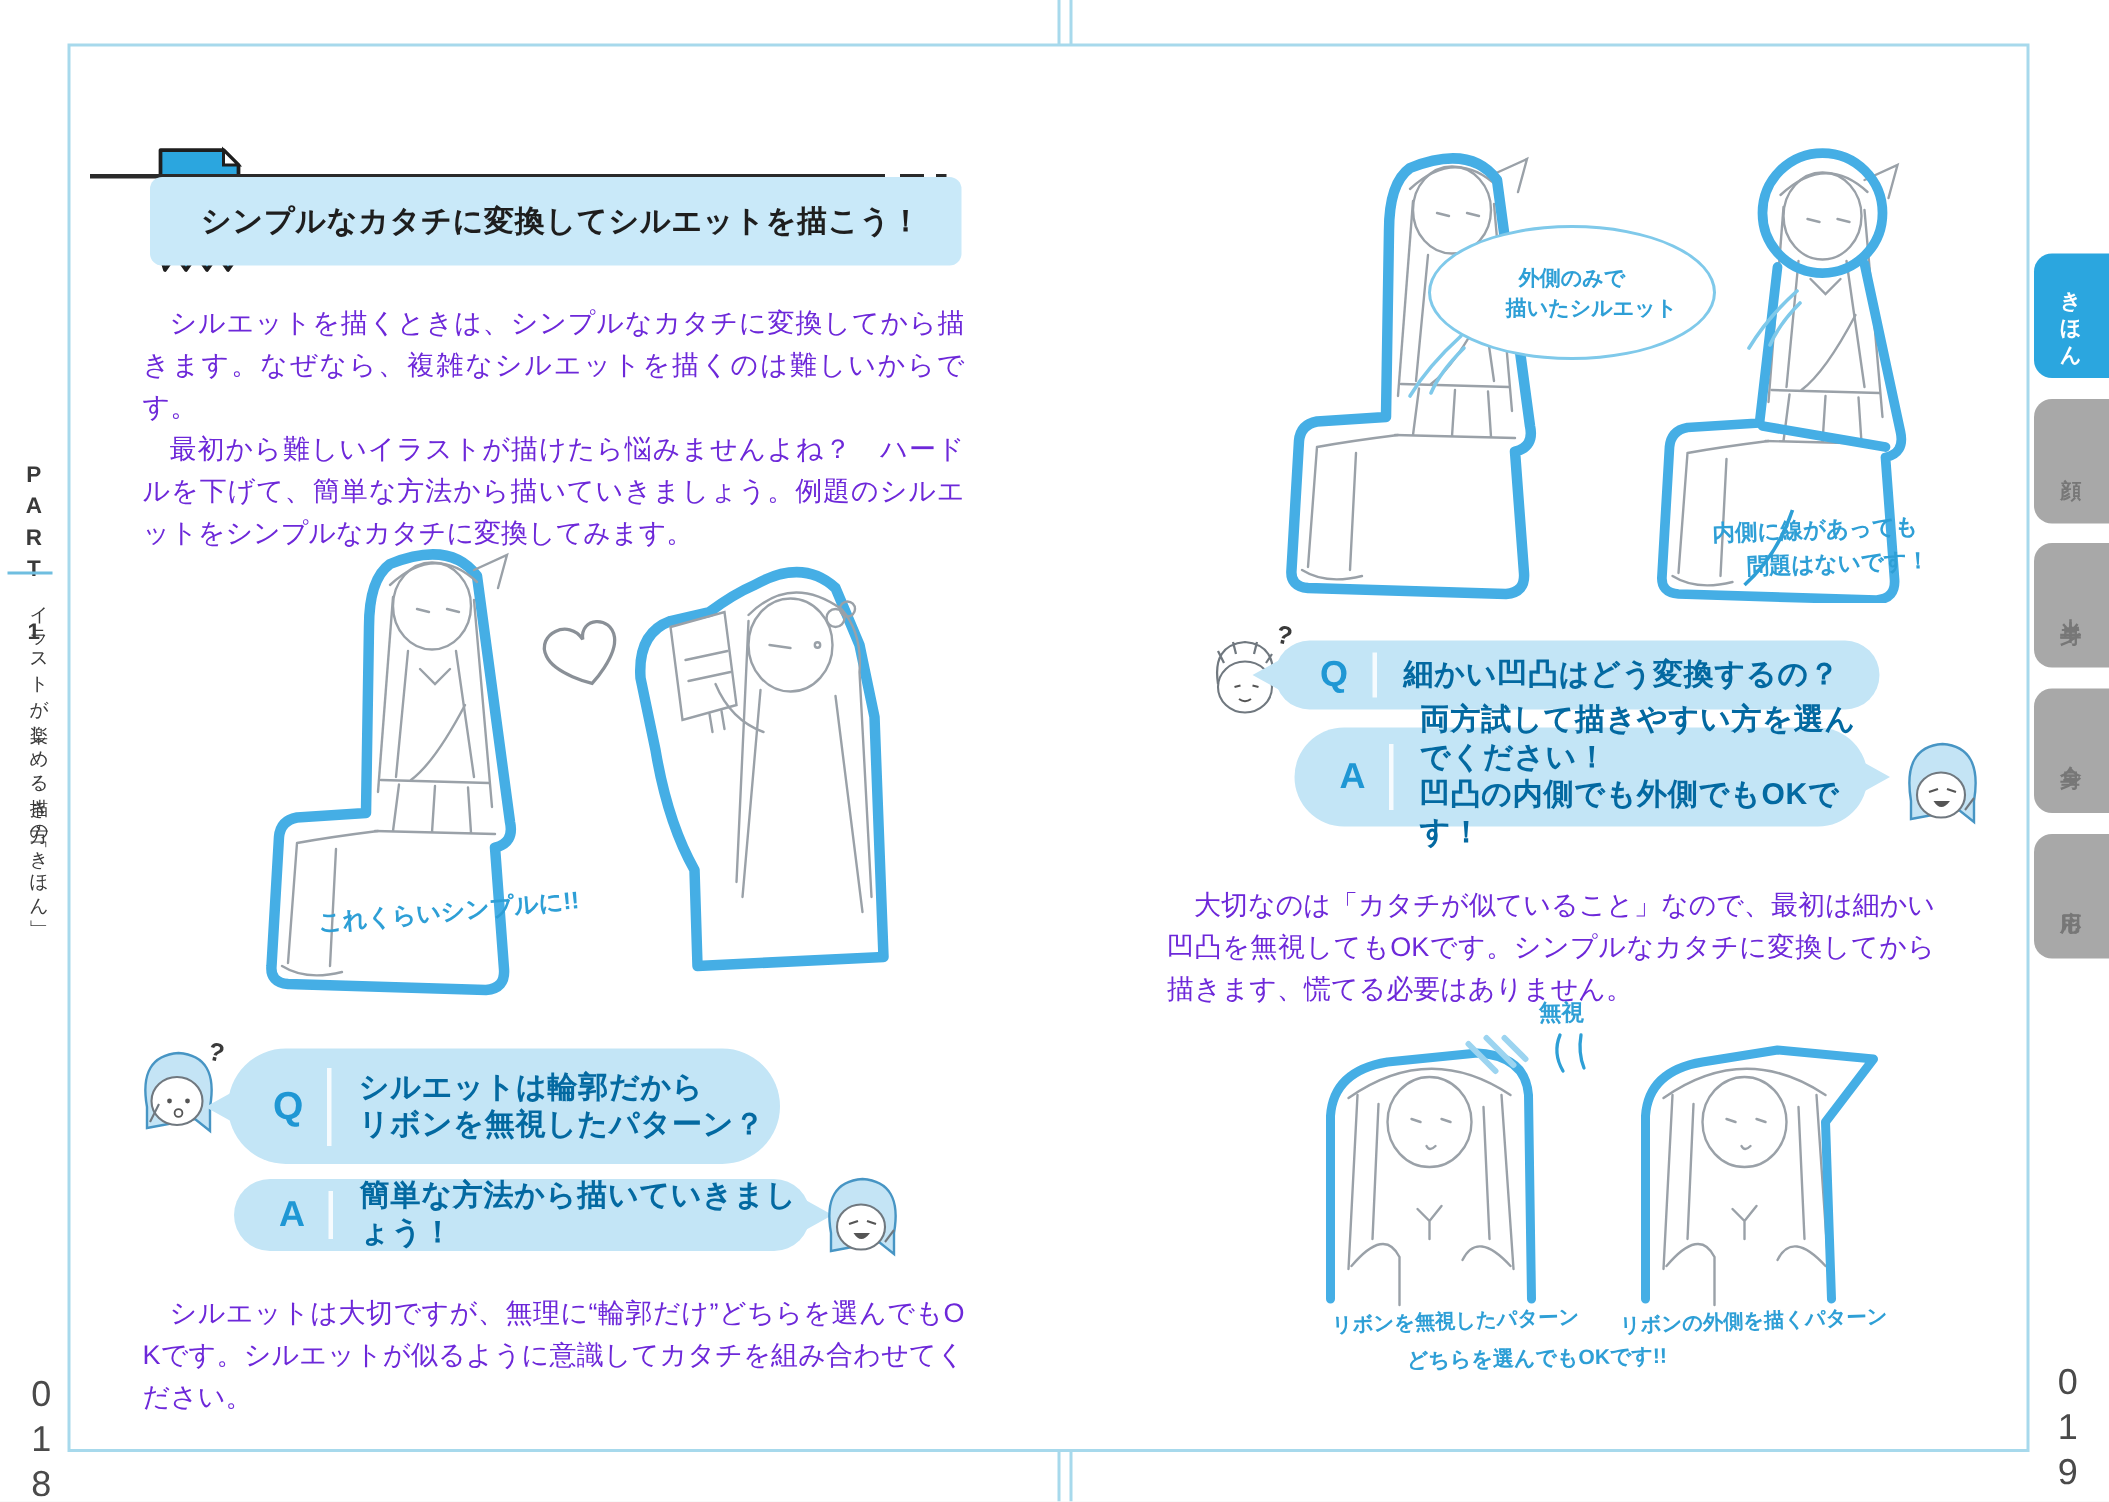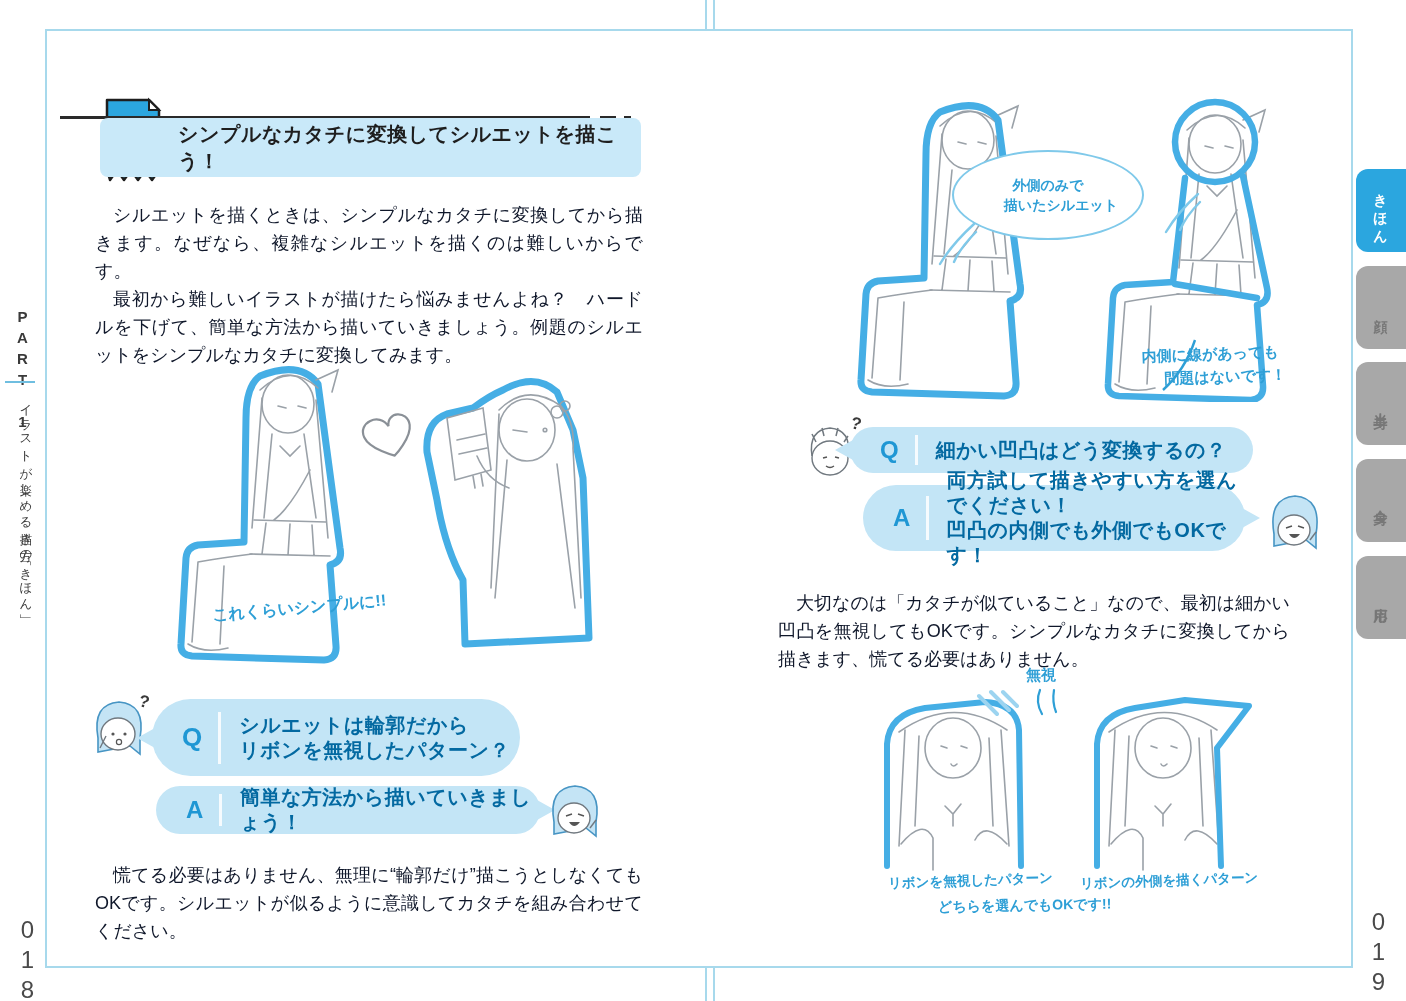--- a/index.html
+++ b/index.html
@@ -21,23 +21,23 @@
   .folio-left  { position:absolute; left:13px;  top:916px; }
   .folio-right { position:absolute; left:1364px; top:908px; }
 
   
   .badge { position:absolute; left:103px; top:96px; }
   .title-rule { position:absolute; left:60px; top:116px; width:530px; height:0; border-top:3px solid #2a2a2a; }
   .title-dash1 { position:absolute; left:600px; top:116px; width:16px; height:0; border-top:3px solid #2a2a2a; }
   .title-dash2 { position:absolute; left:624px; top:116px; width:7px;  height:0; border-top:3px solid #2a2a2a; }
   .title-bar { position:absolute; left:100px; top:118px; width:541px; height:59px;
                background:#C9E9F9; border-radius:8px; display:flex; align-items:center; }
-  .title-text { margin-left:78px; font-size:20px; font-weight:bold; color:#1e1e1e; letter-spacing:0.5px; }
-
-  .body-text { position:absolute; font-size:18px; line-height:28px; color:#0f172a;
+  .title-text { margin-left:34px; font-size:20px; font-weight:bold; color:#1e1e1e; letter-spacing:0.5px; }
+
+  .body-text { position:absolute; font-size:18px; line-height:28px; color:#6d28d9;
                text-align:justify; word-break:break-all; }
   .body-text p { text-indent:1em; }
 
   
   .bubble { position:absolute; background:#C3E5F6; display:flex; align-items:center; }
   .bubble .tail-l { position:absolute; left:-15px; top:50%; margin-top:-10px; width:0; height:0;
      border-top:10px solid transparent; border-bottom:10px solid transparent; border-right:18px solid #C3E5F6; }
   .bubble .tail-r { position:absolute; right:-15px; top:50%; margin-top:-10px; width:0; height:0;
      border-top:10px solid transparent; border-bottom:10px solid transparent; border-left:18px solid #C3E5F6; }
   .qa-letter { font-size:26px; font-weight:bold; color:#1F97D4; margin:0 16px 0 30px; }
@@ -176,21 +176,21 @@
   </div>
   <svg class="avatar" style="left:546px; top:778px;" width="58" height="62" viewBox="0 0 58 62">
     <path d="M8,44 Q2,10 29,8 Q56,10 50,44 L50,58 L40,50 L8,56 Z" fill="#C4E4F5" stroke="#4795C4" stroke-width="1.6"></path>
     <ellipse cx="28" cy="40" rx="16" ry="15" fill="#ffffff" stroke="#70787F" stroke-width="1.4"></ellipse>
     <path d="M20,38 L26,36 M32,36 L38,38" stroke="#555" stroke-width="1.5" fill="none"></path>
     <path d="M23,44 Q28,52 34,44 Z" fill="#555"></path>
     <path d="M44,50 L50,42" stroke="#70787F" stroke-width="1.4"></path>
   </svg>
 
   <div class="body-text" style="left:95px; top:861px; width:548px;">
-    <p>慌てる必要はありません、無理に“輪郭だけ”描こうとしなくてもOKです。シルエットが似るように意識してカタチを組み合わせてください。</p>
+    <p>シルエットは大切ですが、無理に“輪郭だけ”どちらを選んでもOKです。シルエットが似るように意識してカタチを組み合わせてください。</p>
   </div>
 
   <div class="folio folio-right v-text">019</div>
 
   <svg style="position:absolute; left:795px; top:90px;" width="550" height="312" viewBox="0 0 550 312">
     <use href="#girl-sketch" transform="translate(25,4)"></use>
     <use href="#boot-silhouette" transform="translate(25,4)"></use>
     <g transform="translate(272,8)">
       <use href="#girl-sketch"></use>
       <circle cx="148" cy="44" r="40" fill="none" stroke="#45AEE5" stroke-width="6.5"></circle>

